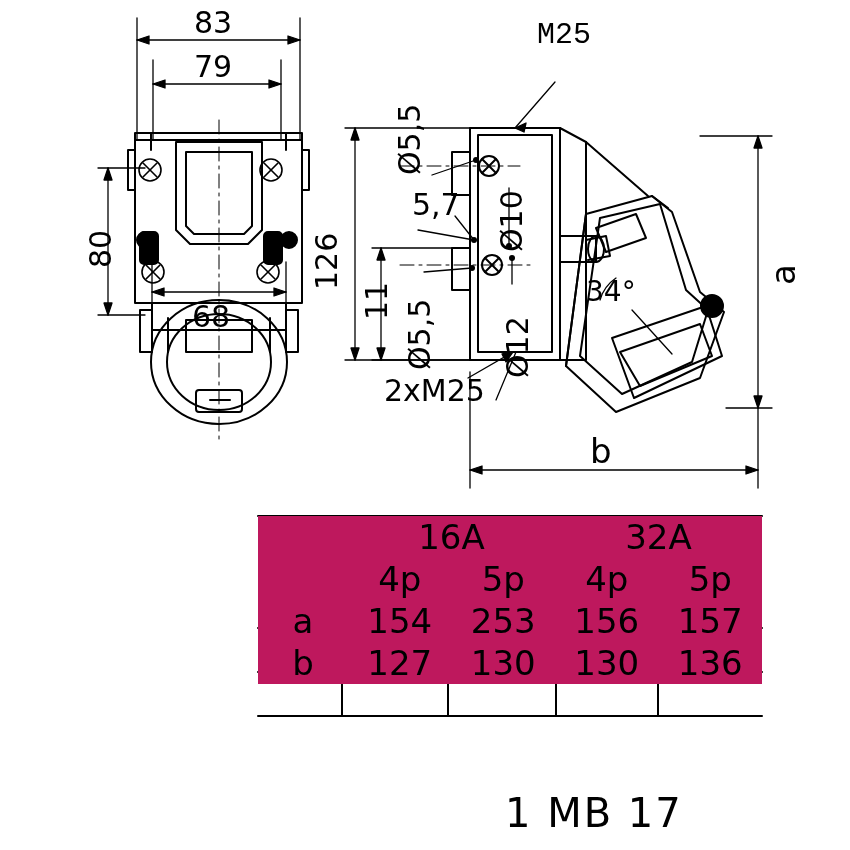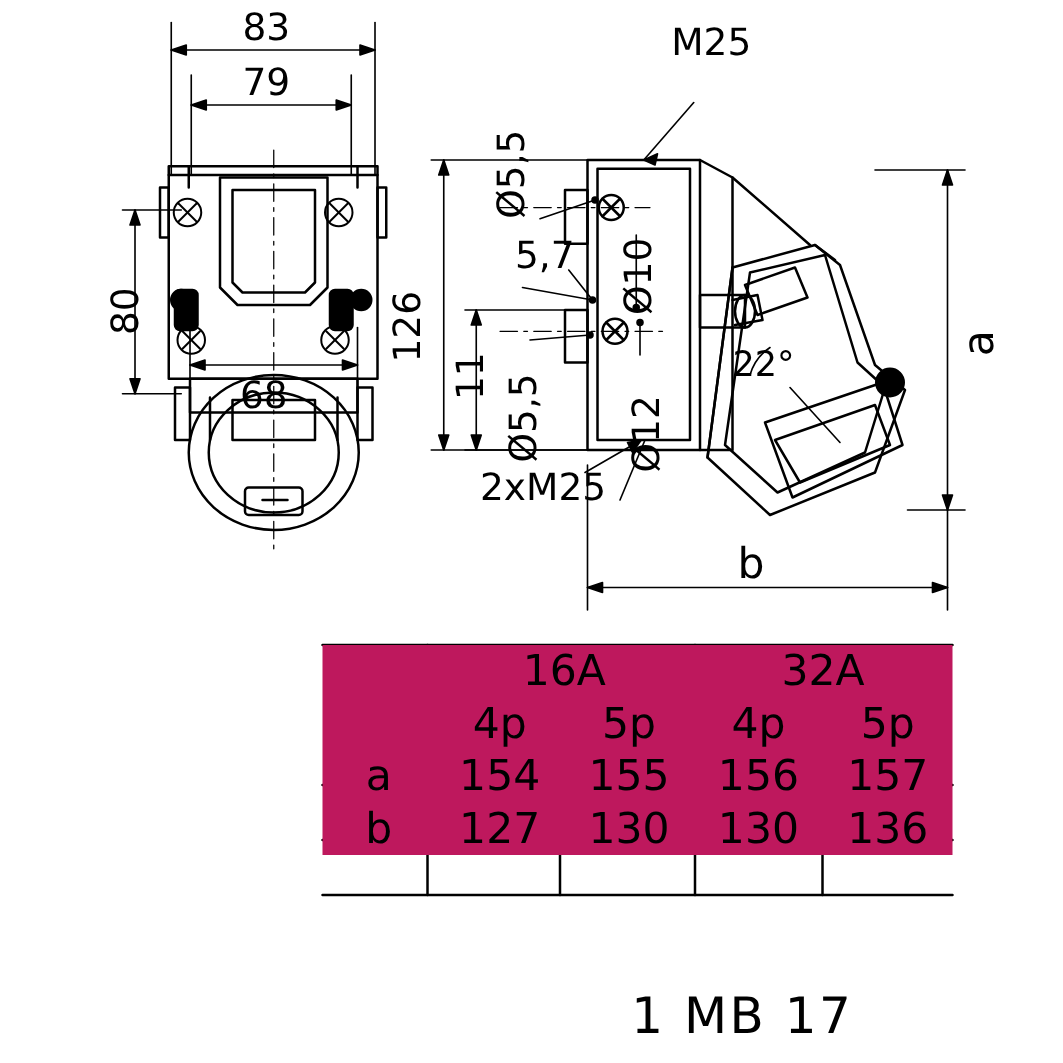--- a/index.html
+++ b/index.html
@@ -283,28 +283,28 @@
       </g>
     </g>
   </svg>
 
   <div class="dim-label" style="left:194px; top:8px; font-size:30px;">83</div>
   <div class="dim-label" style="left:194px; top:52px; font-size:30px;">79</div>
   <div class="dim-label rot90" style="left:86px; top:268px; font-size:30px;">80</div>
   <div class="dim-label" style="left:192px; top:258px; font-size:30px;margin-top:44px;">68</div>
 
   <div class="dim-label rot90" style="left:312px; top:290px; font-size:30px;">126</div>
-  <div class="dim-label" style="left:537px; top:20px; font-size:30px;">M25</div>
+  <div class="dim-label" style="left:537px; top:20px; font-size:30px;font-family:Liberation Mono, monospace;">M25</div>
   <div class="dim-label rot90" style="left:395px; top:175px; font-size:30px;">Ø5,5</div>
   <div class="dim-label" style="left:412px; top:190px; font-size:30px;">5,7</div>
   <div class="dim-label rot90" style="left:497px; top:252px; font-size:30px;">Ø10</div>
   <div class="dim-label rot90" style="left:362px; top:320px; font-size:30px;">11</div>
   <div class="dim-label rot90" style="left:405px; top:370px; font-size:30px;">Ø5,5</div>
   <div class="dim-label rot90" style="left:503px; top:378px; font-size:30px;">Ø12</div>
-  <div class="dim-label" style="left:586px; top:278px; font-size:28px;">22°</div>
+  <div class="dim-label" style="left:586px; top:278px; font-size:28px;">34°</div>
   <div class="dim-label" style="left:360px; top:376px; font-size:30px;margin-left:24px;">2xM25</div>
   <div class="dim-label rot90" style="left:766px; top:285px; font-size:34px;">a</div>
   <div class="dim-label" style="left:590px; top:434px; font-size:34px;">b</div>
 
   <table class="part-table">
     <tbody>
         <tr>
       <td class="rowhead"></td>
       <td colspan="2">16A</td>
       <td colspan="2">32A</td>
@@ -312,21 +312,21 @@
     <tr>
       <td class="rowhead"></td>
       <td>4p</td>
       <td>5p</td>
       <td>4p</td>
       <td>5p</td>
     </tr>
     <tr>
       <td class="rowhead">a</td>
       <td>154</td>
-      <td>155</td>
+      <td>253</td>
       <td>156</td>
       <td>157</td>
     </tr>
     <tr>
       <td class="rowhead">b</td>
       <td>127</td>
       <td>130</td>
       <td>130</td>
       <td>136</td>
     </tr>

